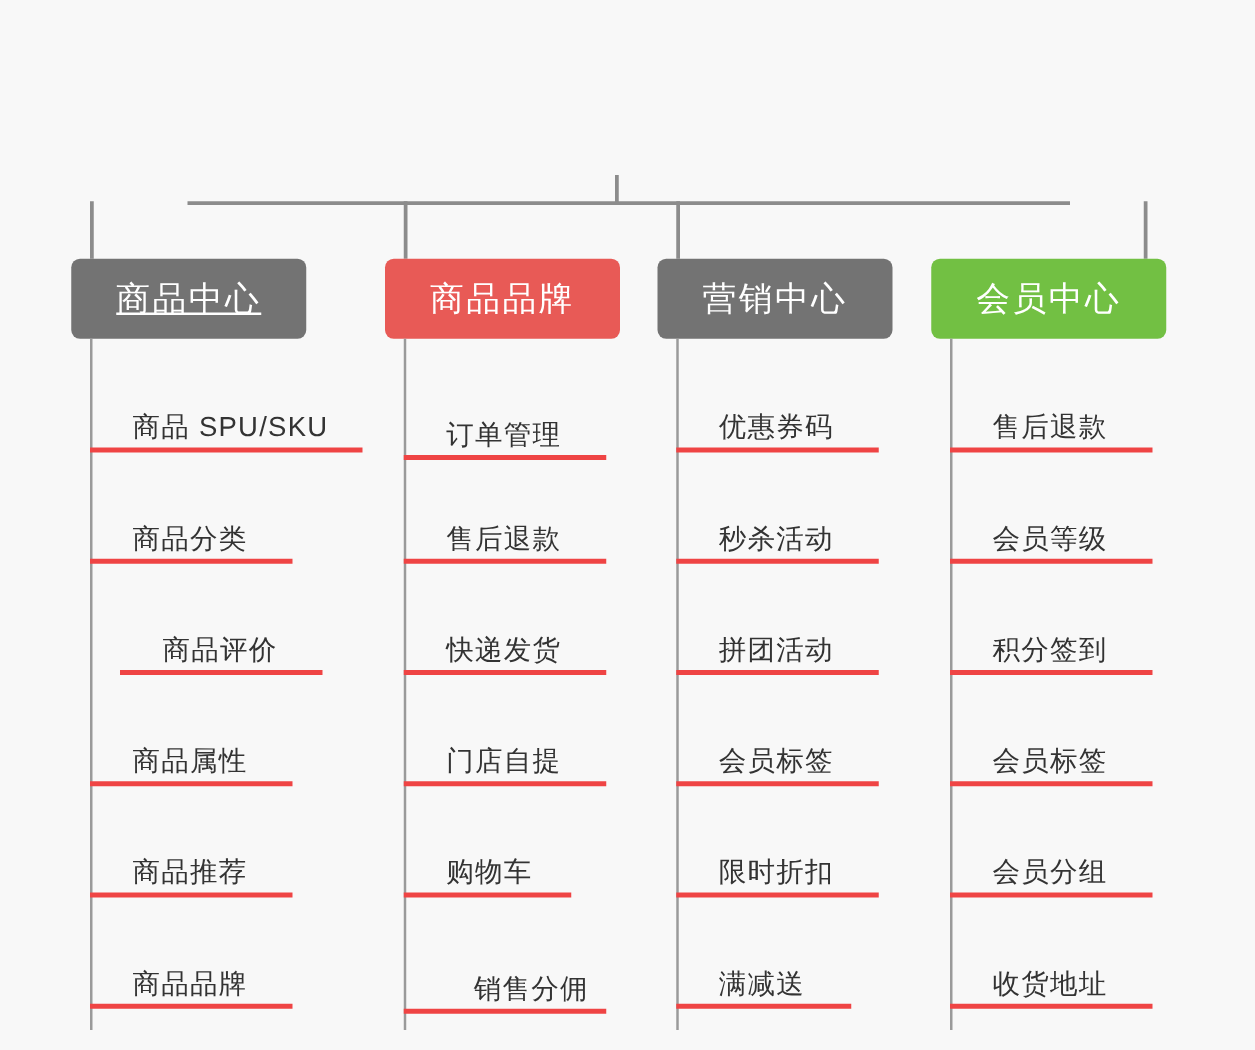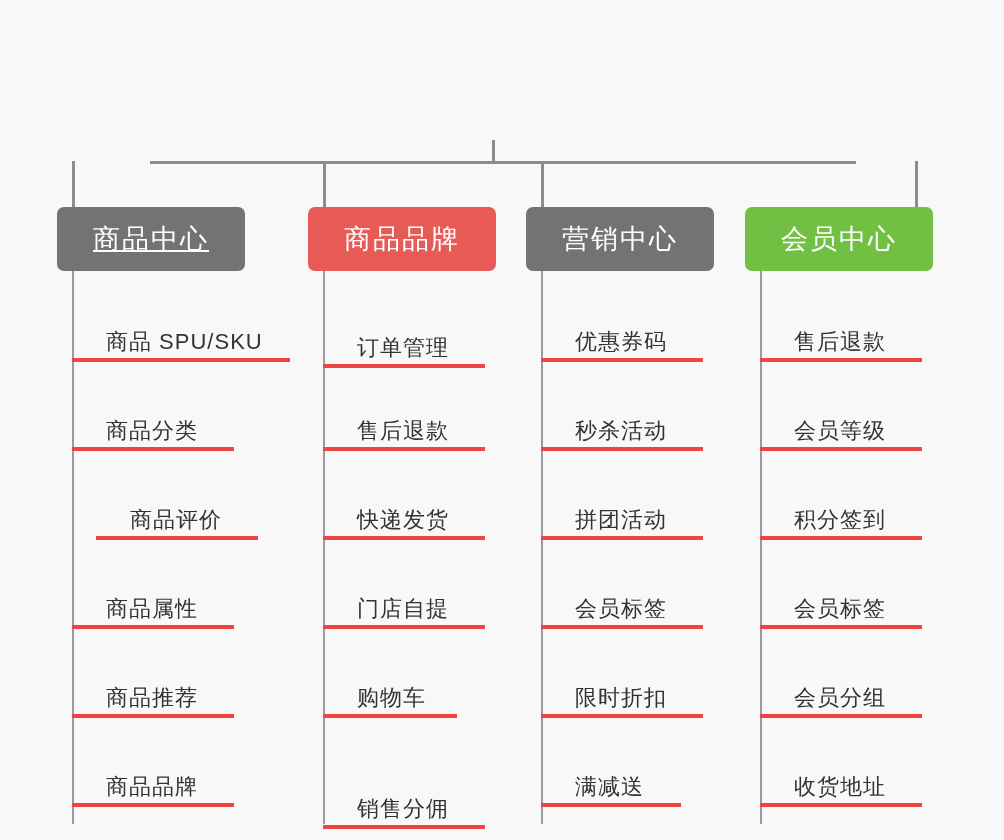--- a/index.html
+++ b/index.html
@@ -224,21 +224,21 @@
         </div>
         <div class="leaf-item" style="top: 178px; width: 162px;">
           <span class="leaf-label">快递发货</span>
         </div>
         <div class="leaf-item" style="top: 267px; width: 162px;">
           <span class="leaf-label">门店自提</span>
         </div>
         <div class="leaf-item" style="top: 356px; width: 134px;">
           <span class="leaf-label">购物车</span>
         </div>
-        <div class="leaf-item" style="top: 467px; width: 162px;">
+        <div class="leaf-item" style="top: 449px; width: 162px; justify-content: flex-end;">
           <span class="leaf-label">销售分佣</span>
         </div>
       </div>
       <div class="conn conn-drop" style="left: 541px;"></div>
       <div class="cat-box" style="left: 526px; background: #737373;">
         <span>营销中心</span>
       </div>
       <div class="leaf-col" style="left: 541px;">
         <div class="leaf-spine"></div>
         <div class="leaf-item" style="top: 0px; width: 162px;">

